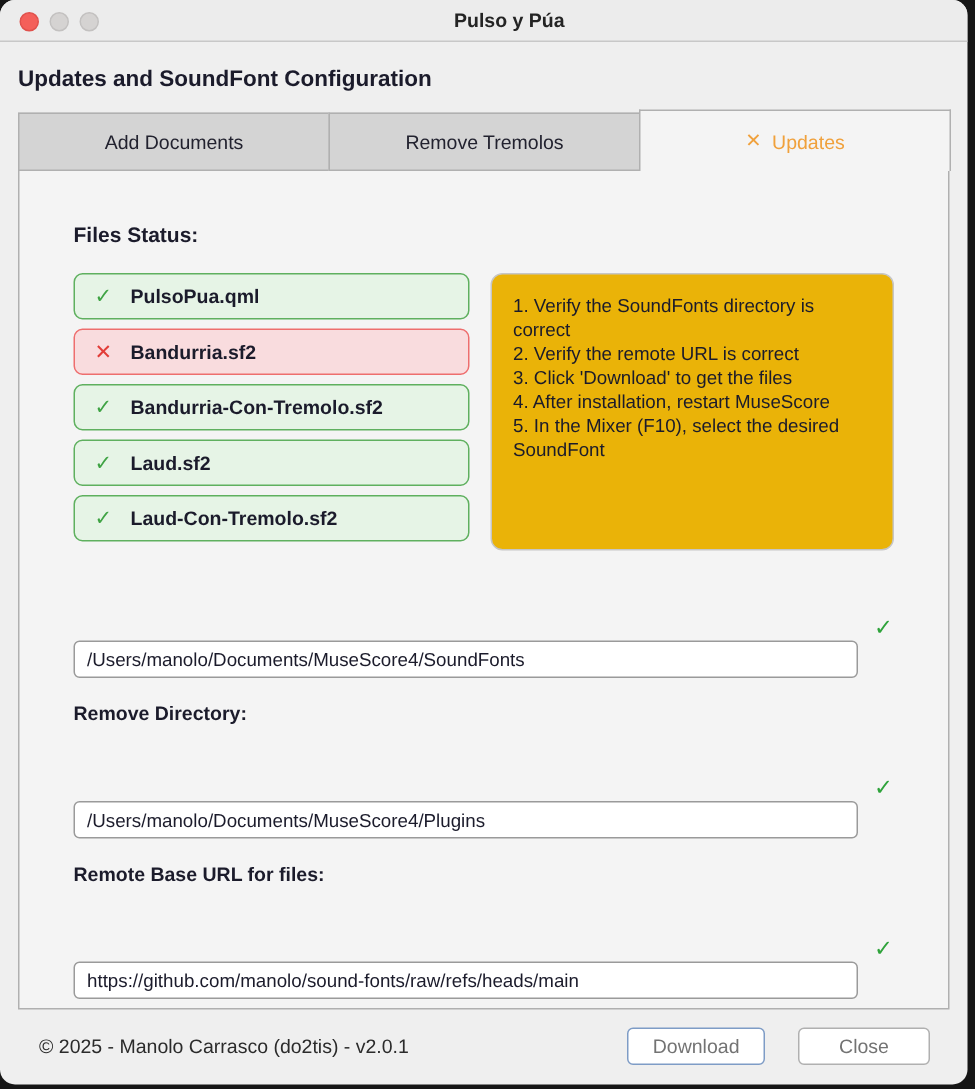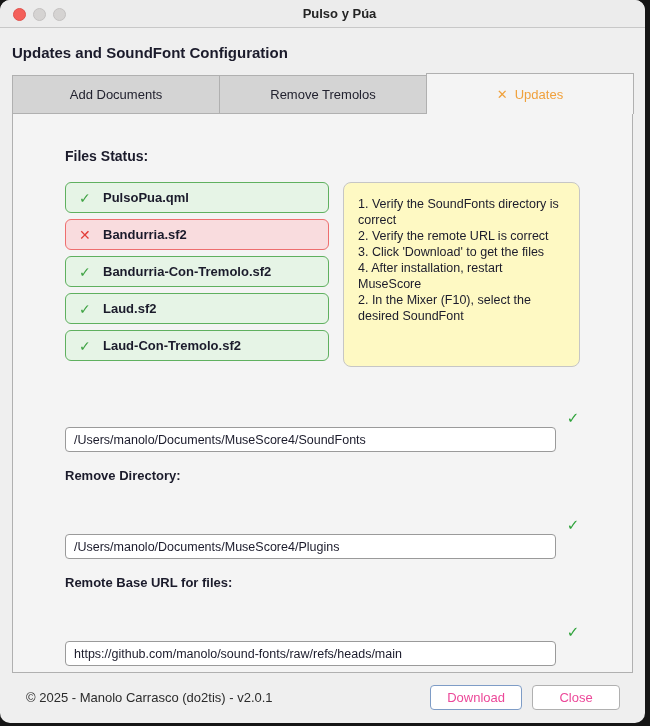--- a/index.html
+++ b/index.html
@@ -55,39 +55,39 @@
     color:#f0a13c;
     font-weight:normal;
   }
   .tab .tab-x { margin-right:7px; font-size:13px; }
   
   .pane {
     border:1px solid #b0b0b0;
     margin-top:-1px;
     background:#f4f4f4;
     height:560px;
-    padding:34px 52px;
+    padding:34px 36px;
   }
   .files-heading { font-size:14px; font-weight:bold; margin-bottom:18px; }
   .status-layout { display:flex; gap:14px; align-items:flex-start; }
   .status-list { width:264px; flex:none; }
   .status-item {
     height:31px; border-radius:6px;
     display:flex; align-items:center;
     padding:0 13px; margin-bottom:6px;
     font-size:13px; font-weight:bold;
   }
   .status-item.ok { background:#e6f4e6; border:1px solid #5fb05f; }
   .status-item.error { background:#f9dcde; border:1px solid #ee6e6e; }
   .status-icon { width:24px; font-size:14px; font-weight:bold; }
   .status-item.ok .status-icon { color:#3fa344; }
   .status-item.error .status-icon { color:#e23d38; }
   .instructions {
     flex:1; min-height:185px;
-    background:#fef9c3;
+    background:#eab308;
     border:1px solid #c6c6c6;
     border-radius:8px;
     padding:13px 14px;
     font-size:12.5px; line-height:16px; color:#1b1b2b;
   }
   
   .field { margin-top:16px; }
   .field-label { font-size:13px; font-weight:bold; display:block; }
   .field-row { display:flex; align-items:center; gap:10px; margin-top:7px; }
   .field-row input {
@@ -108,23 +108,24 @@
     padding:12px 13px 0 14px;
   }
   .copyright { font-size:13px; color:#2b2b2b; }
   .footer-buttons { display:flex; gap:10px; }
   .btn {
     height:25px; min-width:88px;
     padding:0 16px;
     background:#ffffff;
     border:1px solid #b0b0b0;
     border-radius:4px;
-    font-size:13px; color:#ec4899;
+    font-size:13px; color:#737373;
     font-family:"Liberation Sans","DejaVu Sans",sans-serif;
     cursor:pointer;
+    margin-left:12px;
   }
   .btn.primary { border-color:#7e9cc6; }
 </style>
 </head>
 <body>
 
 <div class="window">
 
   <div class="titlebar">
     <div class="traffic">
@@ -178,21 +179,21 @@
             <span class="status-icon">✓</span>
             <span>Laud-Con-Tremolo.sf2</span>
           </div>
         </div>
 
         <div class="instructions">
           <div>1. Verify the SoundFonts directory is correct</div>
           <div>2. Verify the remote URL is correct</div>
           <div>3. Click 'Download' to get the files</div>
           <div>4. After installation, restart MuseScore</div>
-          <div>2. In the Mixer (F10), select the desired SoundFont</div>
+          <div>5. In the Mixer (F10), select the desired SoundFont</div>
         </div>
       </div>
 
       <div class="field">
         <div class="field-row">
           <input type="text" value="/Users/manolo/Documents/MuseScore4/SoundFonts" style="">
           <span class="field-check">✓</span>
         </div>
       </div>
 

